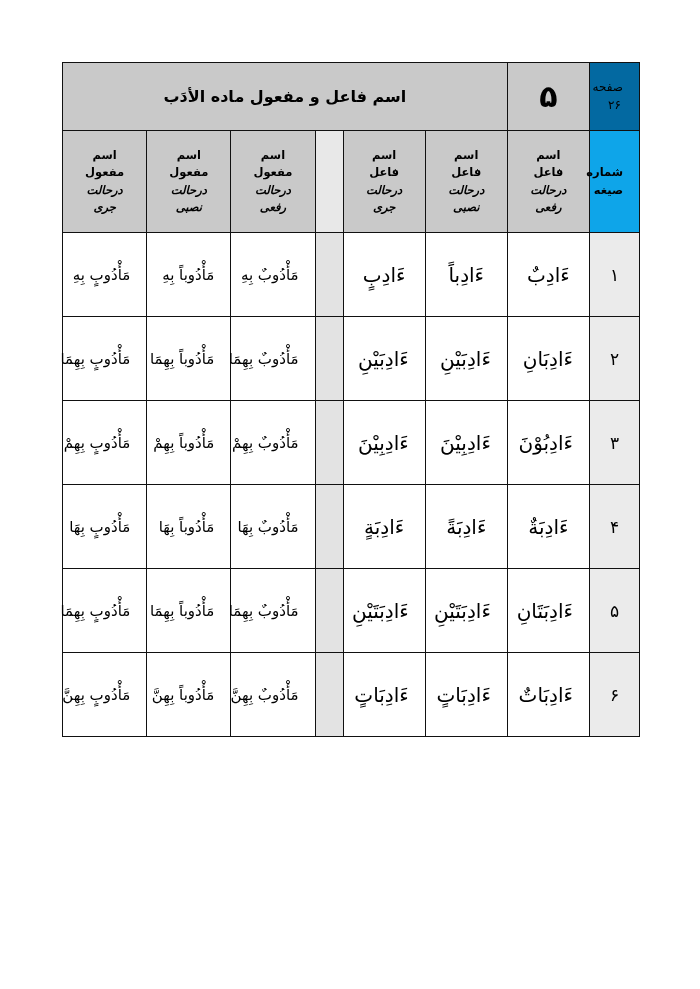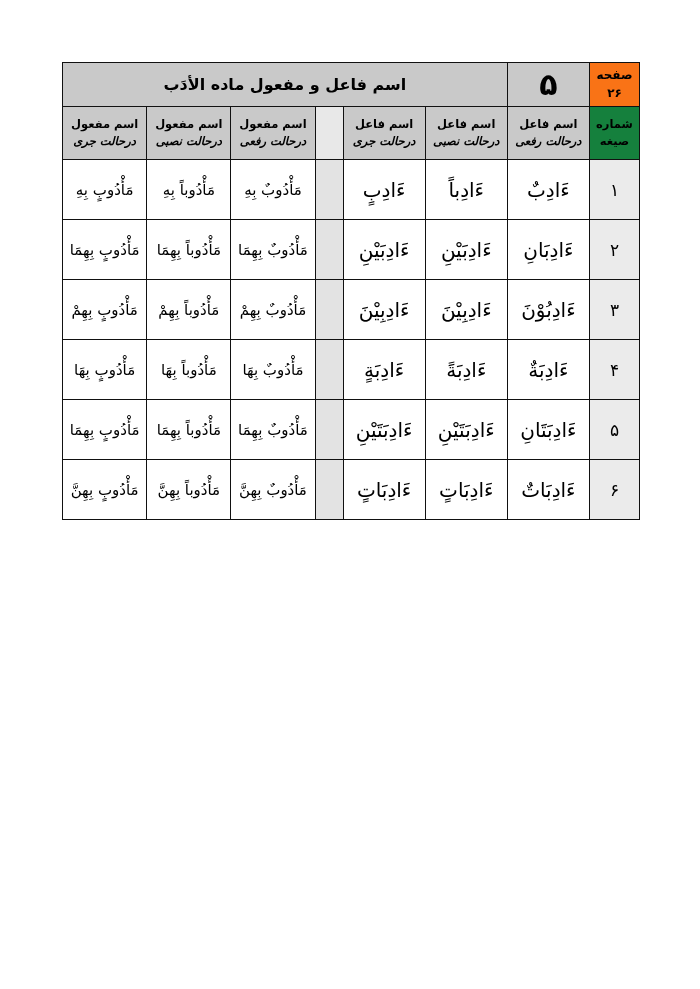--- a/index.html
+++ b/index.html
@@ -35,30 +35,30 @@
     border-collapse: collapse;
     table-layout: fixed;
     width: 578px;
     direction: rtl;
   }
 
   table.conj td, table.conj th {
     border: 1px solid #111;
     text-align: center;
     vertical-align: middle;
-    padding: 4px;
+    padding: 16px;
   }
 
   
   .hdr-page {
     width: 50px;
-    background: #f97316;
+    background: #0369a1;
     font-size: 12px;
     line-height: 1.45;
-    font-weight: bold;
+    font-weight: normal;
     padding: 4px 2px;
   }
   .hdr-num {
     width: 82px;
     background: #c9c9c9;
     font-size: 30px;
     font-weight: bold;
     padding: 4px 2px;
   }
   .hdr-title {
@@ -74,21 +74,21 @@
     font-size: 11.5px;
     font-weight: bold;
     line-height: 1.5;
     padding: 3px 1px;
     height: 44px;
   }
   .cap .l1 { display: block; }
   .cap .l2 { display: block; font-style: italic; }
 
   .cap-sigha {
-    background: #15803d;
+    background: #0ea5e9;
     font-size: 11.5px;
     font-weight: bold;
     line-height: 1.5;
     padding: 3px 1px;
     width: 50px;
   }
 
   .spacer-col {
     background: #e8e8e8;
     width: 28px;

